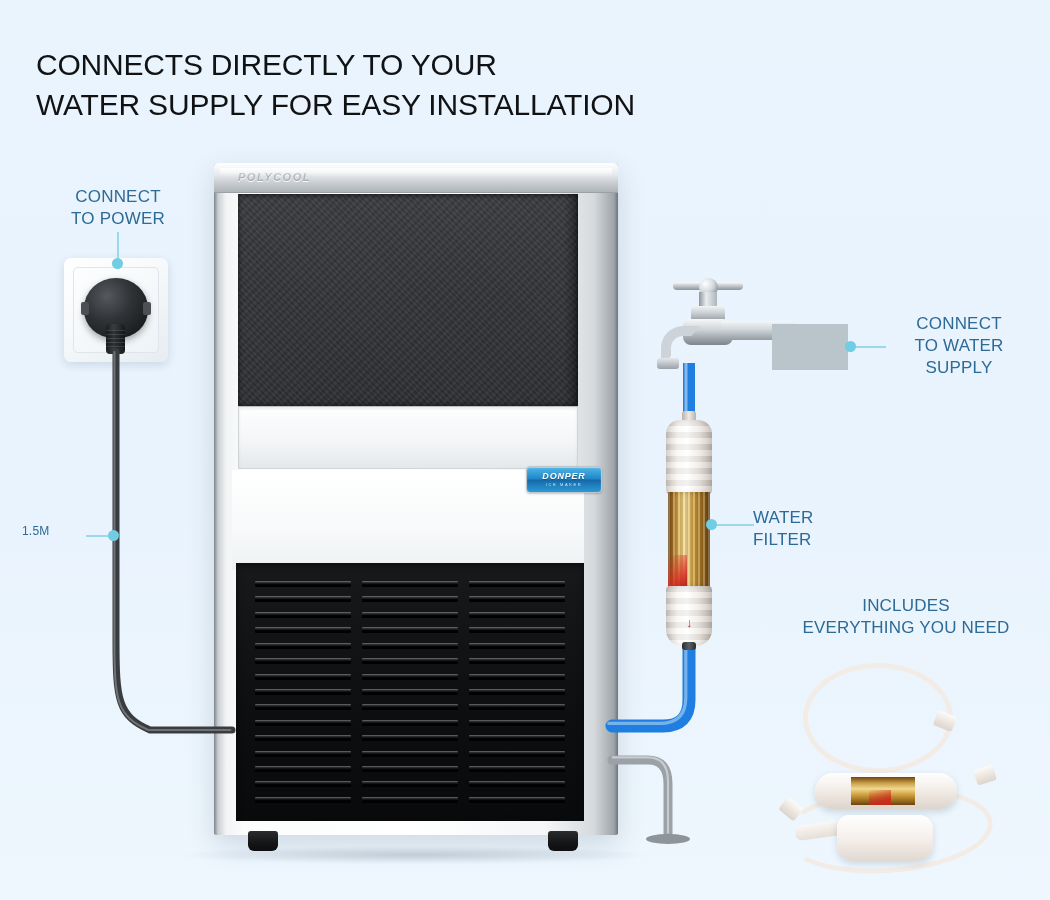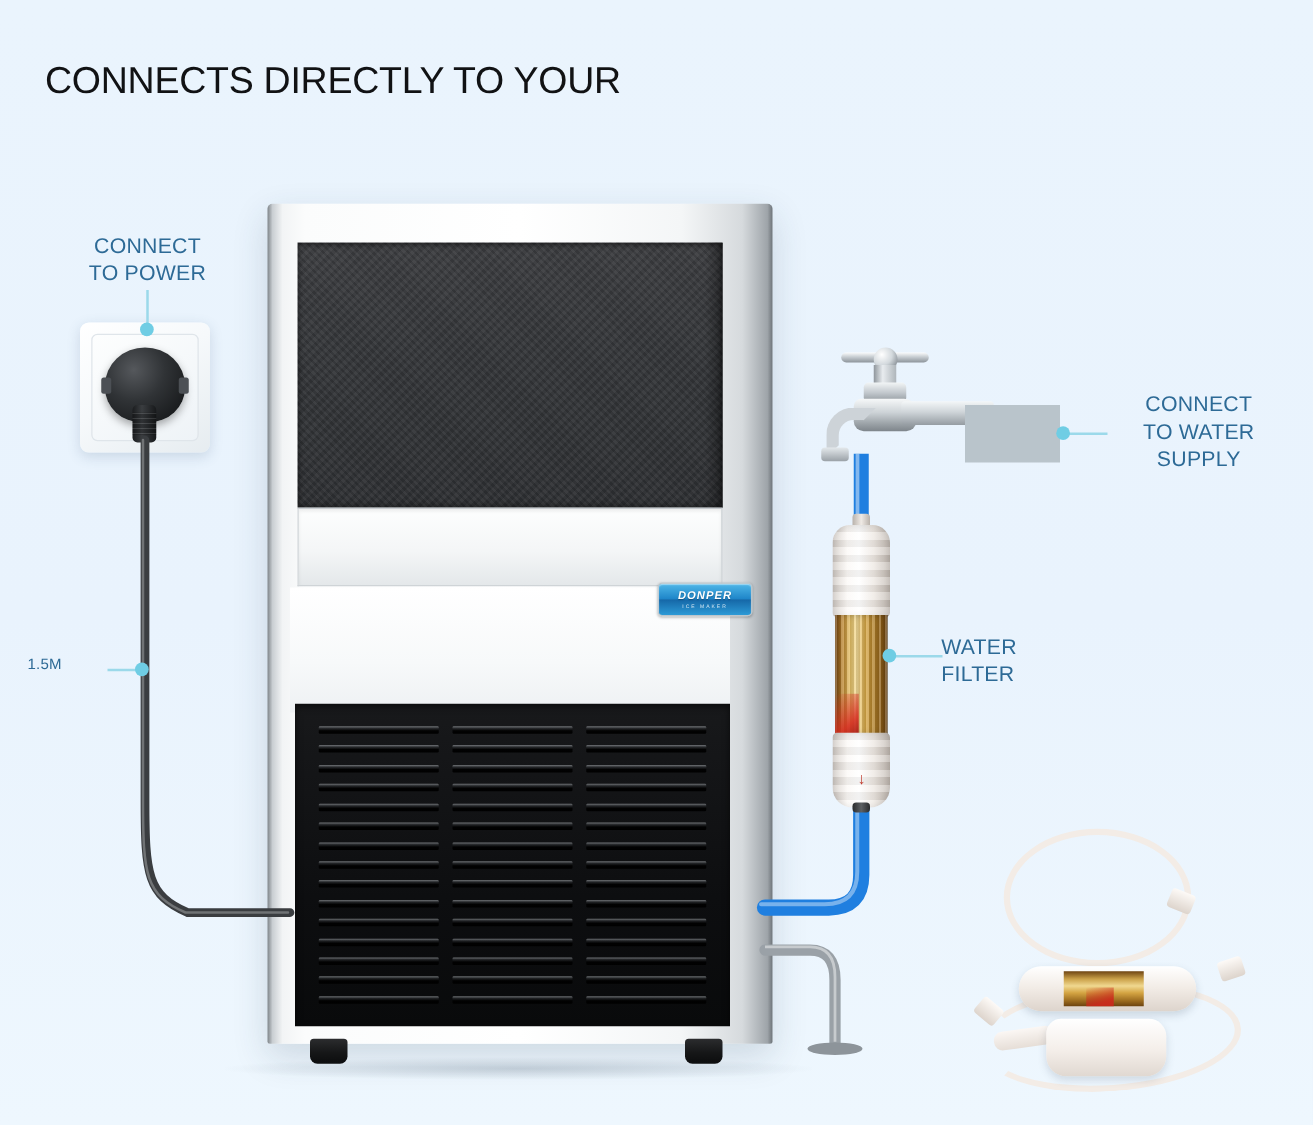--- a/index.html
+++ b/index.html
@@ -414,24 +414,28 @@
     background: linear-gradient(180deg,#fdfaf7,#ddd4cc);
   }
 </style>
 </head>
 <body>
 
 <div id="stage">
 
   <div class="headline">
     <span>CONNECTS DIRECTLY TO YOUR</span>
+    <span class="l2">WATER SUPPLY FOR EASY INSTALLATION</span>
   </div>
 
   <div id="machine">
     <div class="body-outer"></div>
+    <div class="top-bezel">
+      <span class="brand-emboss">POLYCOOL</span>
+    </div>
     <div class="door-dark"></div>
     <div class="handle-recess"></div>
     <div class="mid-panel"></div>
 
     <div class="badge">
       <span class="badge-name">DONPER</span>
       <span class="badge-sub">ICE MAKER</span>
     </div>
 
     <div class="grille">
@@ -553,20 +557,22 @@
   </div>
 
   <div class="callout center" id="label-power">CONNECT
 TO POWER</div>
   <div class="callout" id="label-15m">1.5M</div>
   <div class="callout center" id="label-water-supply">CONNECT
 TO WATER
 SUPPLY</div>
   <div class="callout center" id="label-filter">WATER
 FILTER</div>
+  <div class="callout center" id="label-includes">INCLUDES
+EVERYTHING YOU NEED</div>
 
   <div class="leader v" style="left:117px; top:232px; height:30px;"></div>
   <div class="dot" style="left:112px; top:258px;"></div>
 
   <div class="leader h" style="left:86px; top:535px; width:28px;"></div>
   <div class="dot" style="left:108px; top:530px;"></div>
 
   <div class="leader h" style="left:852px; top:346px; width:34px;"></div>
   <div class="dot" style="left:845px; top:341px;"></div>
 

